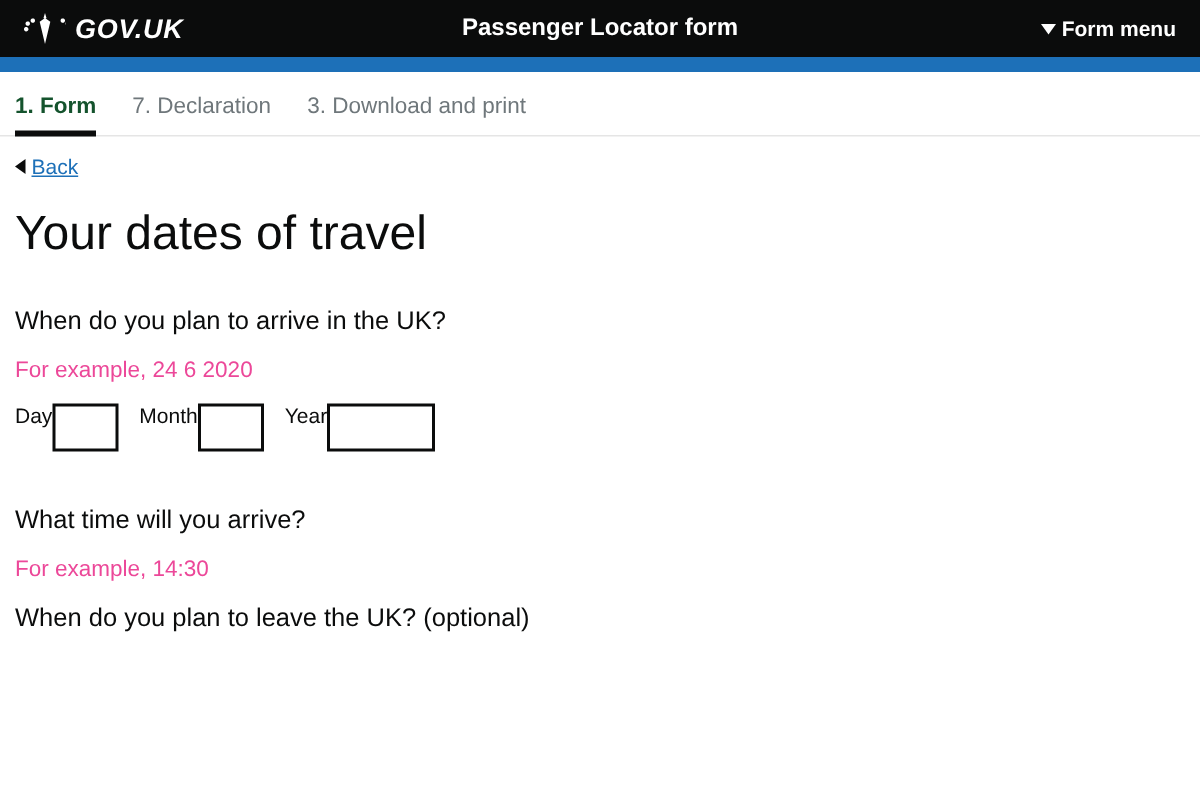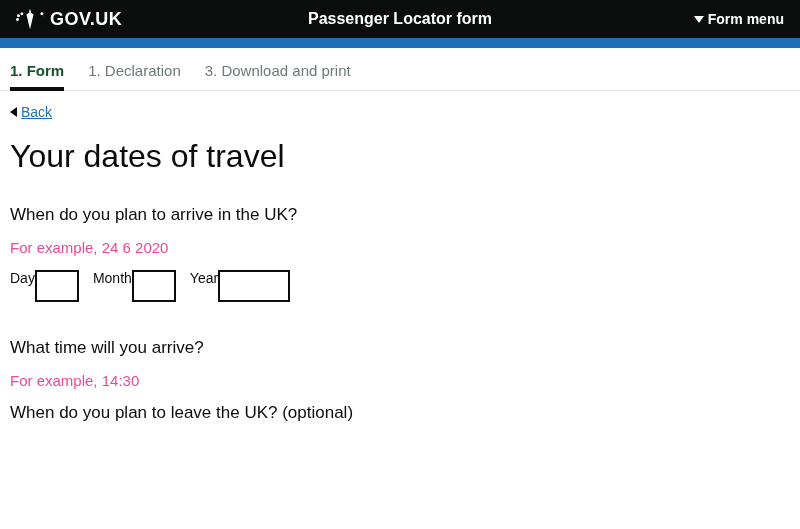--- a/index.html
+++ b/index.html
@@ -1,20 +1,20 @@
 <!DOCTYPE html>
 <html><head>
   <meta charset="utf-8">
   <style>
     * { margin: 0; padding: 0; box-sizing: border-box; }
     body { font-family: "Helvetica Neue", Arial, sans-serif; color: #0b0c0c; width: 800px; }
     .header { background: #0b0c0c; color: #fff; display: flex; align-items: center; padding: 8px 16px; height: 38px; }
     .header-left { display: flex; align-items: center; flex: 1; }
     .crown { margin-right: 6px; }
-    .site-title { font-weight: 700; font-size: 18px; letter-spacing: 0.5px; }
+    .site-title { font-weight: 700; font-size: 18px; letter-spacing: 0.5px; font-style: italic; }
     .header-center { flex: 1; text-align: center; font-weight: 700; font-size: 16px; }
     .header-right { flex: 1; display: flex; justify-content: flex-end; align-items: center; font-size: 14px; font-weight: 700; cursor: pointer; }
     .triangle-down { display: inline-block; width: 0; height: 0; border-left: 5px solid transparent; border-right: 5px solid transparent; border-top: 7px solid #fff; margin-right: 4px; }
     .blue-band { background: #1d70b8; height: 10px; }
     .tabs { display: flex; gap: 24px; padding: 14px 10px 0 10px; border-bottom: 1px solid #e5e5e5; }
     .tab { color: #6f777b; font-size: 15px; padding-bottom: 8px; }
     .tab-active { color: #14532d; font-weight: 700; border-bottom: 4px solid #0b0c0c; margin-bottom: -1px; }
     .content { padding: 12px 10px 20px 10px; }
     .back-link { display: inline-flex; align-items: center; color: #1d70b8; text-decoration: underline; font-size: 14px; margin-bottom: 18px; cursor: pointer; text-align: right; }
     .back-caret { display: inline-block; width: 0; height: 0; border-top: 5px solid transparent; border-bottom: 5px solid transparent; border-right: 7px solid #0b0c0c; margin-right: 4px; }
@@ -42,21 +42,21 @@
   <div class="header-right">
     <span class="triangle-down"></span>
     <span>Form menu</span>
   </div>
 </div>
 
 <div class="blue-band"></div>
 
 <div class="tabs">
   <div class="tab tab-active">1. Form</div>
-  <div class="tab">1. Declaration</div>
+  <div class="tab">7. Declaration</div>
   <div class="tab">3. Download and print</div>
 </div>
 
 <div class="content">
   <a class="back-link">
     <span class="back-caret"></span>
     <span>Back</span>
   </a>
 
   <h1>Your dates of travel</h1>

